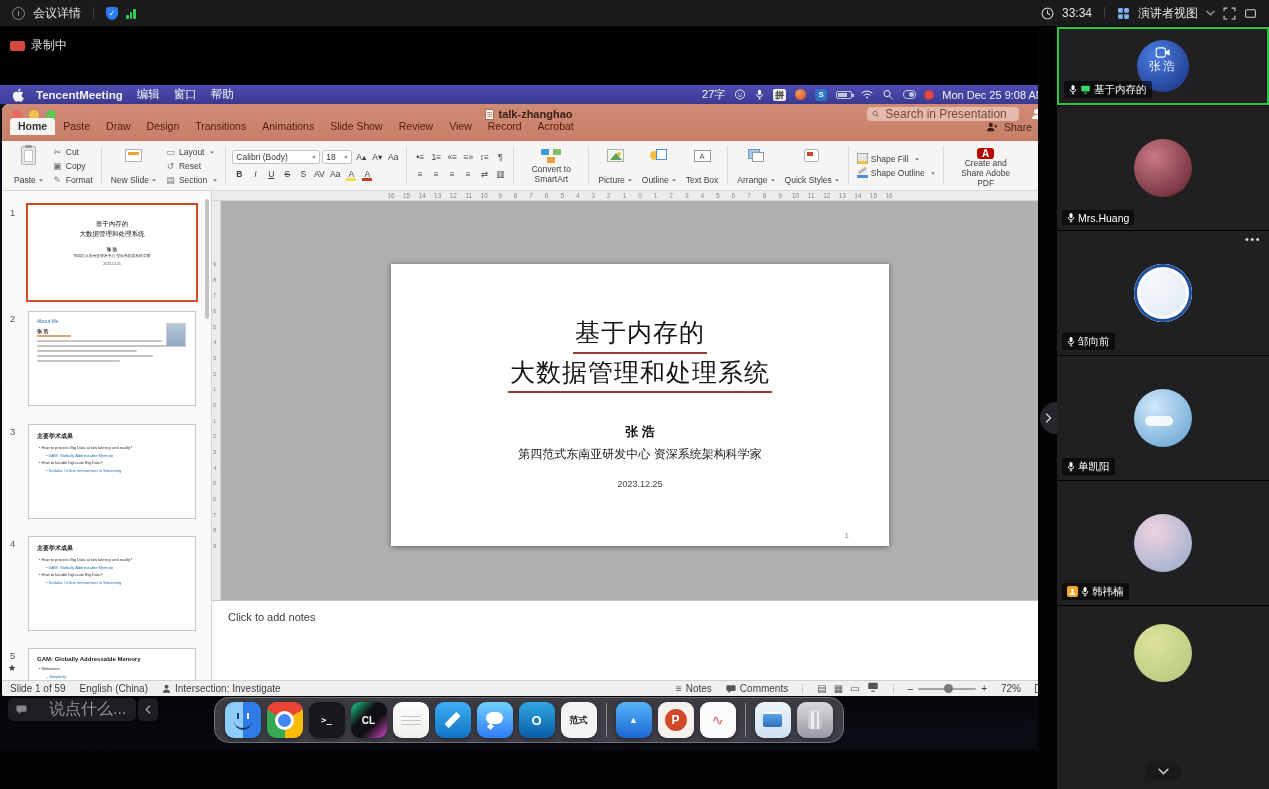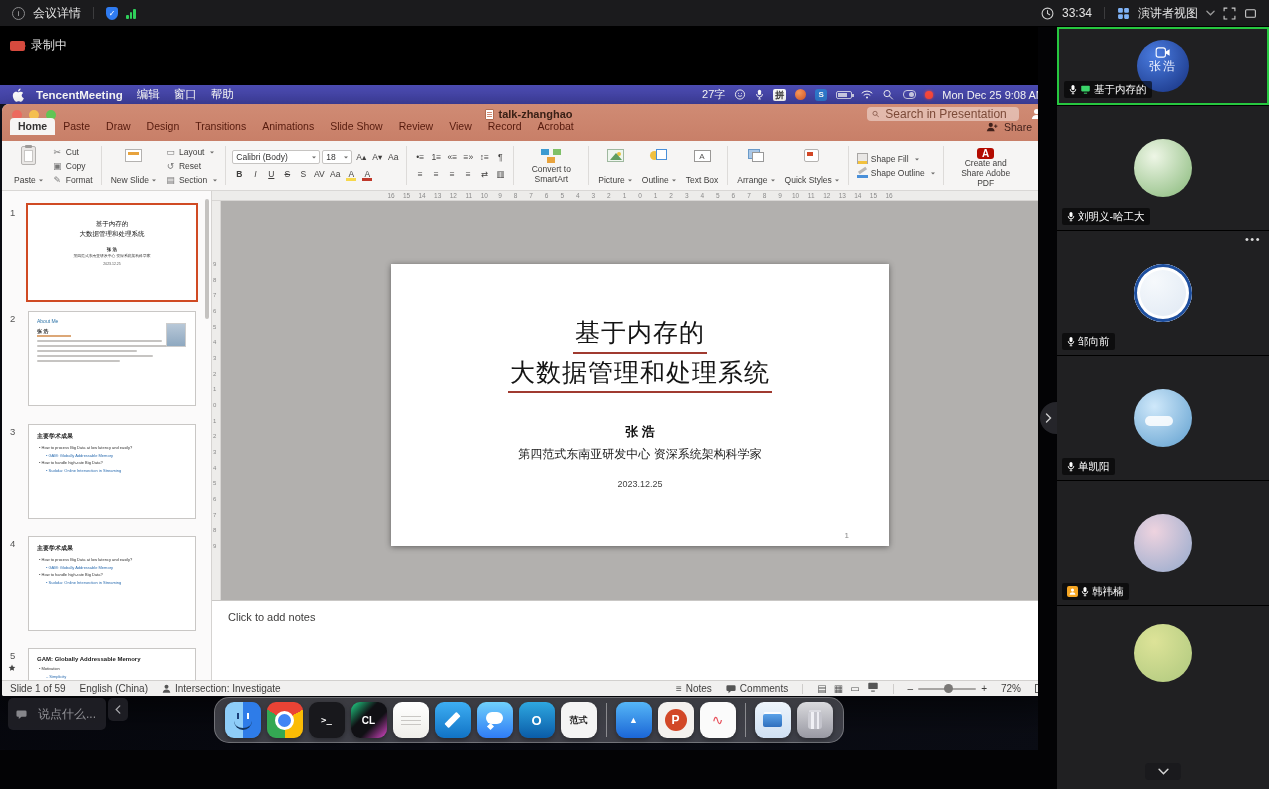--- a/index.html
+++ b/index.html
@@ -211,22 +211,22 @@
   .d-waveform{background:#fbfbfb;color:#e8505b;font-size:14px;font-weight:normal;}
   .d-system{background:linear-gradient(180deg,#eef5fc,#cfe0f2);}
   .d-system::after{content:"";width:19px;height:13px;border-radius:2px;background:linear-gradient(180deg,#5aa2e8,#2f6fbe);box-shadow:0 -3px 0 -1px rgba(255,255,255,.8);}
   .d-trash{background:linear-gradient(180deg,rgba(245,245,248,.85),rgba(175,175,185,.8));}
   .d-trash::after{content:"";width:14px;height:17px;border-radius:2px 2px 3px 3px;
     background:linear-gradient(90deg,#cdcdd4 0 3px,#f0f0f5 3px 6px,#c4c4cc 6px 9px,#ececf2 9px 11px,#c4c4cc 11px 14px);
     box-shadow:0 -3px 0 -1px #dcdce2;}
 
   
   .chatbox{position:absolute;left:8px;top:698px;display:flex;gap:2px;z-index:30;}
-  .chat-input{height:32px;background:rgba(32,32,38,.92);border-radius:5px;display:flex;align-items:center;gap:11px;
-    padding:0 10px 0 8px;color:#919196;font-size:12px;}
+  .chat-input{height:23px;background:rgba(32,32,38,.92);border-radius:5px;display:flex;align-items:center;gap:22px;
+    padding:0 10px 0 8px;color:#919196;font-size:16px;}
   .chat-input .icon{width:11px;height:11px;color:#86868b;}
   .chat-collapse{width:20px;height:23px;background:rgba(32,32,38,.92);border-radius:5px;display:flex;align-items:center;justify-content:center;color:#aaaaae;}
   .chat-collapse .icon{width:6px;height:9px;}
 
   
   .panel-toggle{position:absolute;left:1040px;top:402px;width:17px;height:32px;background:rgba(40,40,46,.92);
     border-radius:16px 0 0 16px;display:flex;align-items:center;justify-content:center;color:#cfcfcf;z-index:40;}
   .panel-toggle .icon{width:7px;height:10px;}
 
   
@@ -854,30 +854,30 @@
           <span class="sharew icon">
             <svg viewBox="0 0 12 11">
               <rect x="0.8" y="0.8" width="10.4" height="7" rx="1" fill="currentColor"></rect>
               <path d="M4 10h4" stroke="currentColor" stroke-width="1.2"></path>
             </svg>
           </span>
           <span>基于内存的</span>
         </div>
       </div>
       <div class="tile">
-        <div class="avatar" style="background: radial-gradient(circle at 35% 30%, rgb(238, 246, 230), rgb(134, 184, 120));"></div>
+        <div class="avatar" style="background: radial-gradient(circle at 35% 30%, rgb(201, 122, 132), rgb(94, 31, 44));"></div>
         <div class="tile-label">
           <span class="micw icon">
             <svg viewBox="0 0 10 13">
               <rect x="3.1" y="0.8" width="3.8" height="6.4" rx="1.9" fill="currentColor"></rect>
               <path d="M1.5 6a3.5 3.5 0 0 0 7 0" fill="none" stroke="currentColor" stroke-width="1.1"></path>
               <path d="M5 9.5v2M3.4 11.8h3.2" stroke="currentColor" stroke-width="1.1" fill="none"></path>
             </svg>
           </span>
-          <span>刘明义-哈工大</span>
+          <span>Mrs.Huang</span>
         </div>
       </div>
       <div class="tile">
         <div class="avatar" style="background: radial-gradient(circle at 35% 30%, rgb(246, 249, 252), rgb(220, 230, 242)); box-shadow: rgb(29, 78, 158) 0px 0px 0px 3px inset, rgb(255, 255, 255) 0px 0px 0px 6px inset;"></div>
         <span class="more-dots">•••</span>
         <div class="tile-label">
           <span class="micw icon">
             <svg viewBox="0 0 10 13">
               <rect x="3.1" y="0.8" width="3.8" height="6.4" rx="1.9" fill="currentColor"></rect>
               <path d="M1.5 6a3.5 3.5 0 0 0 7 0" fill="none" stroke="currentColor" stroke-width="1.1"></path>

